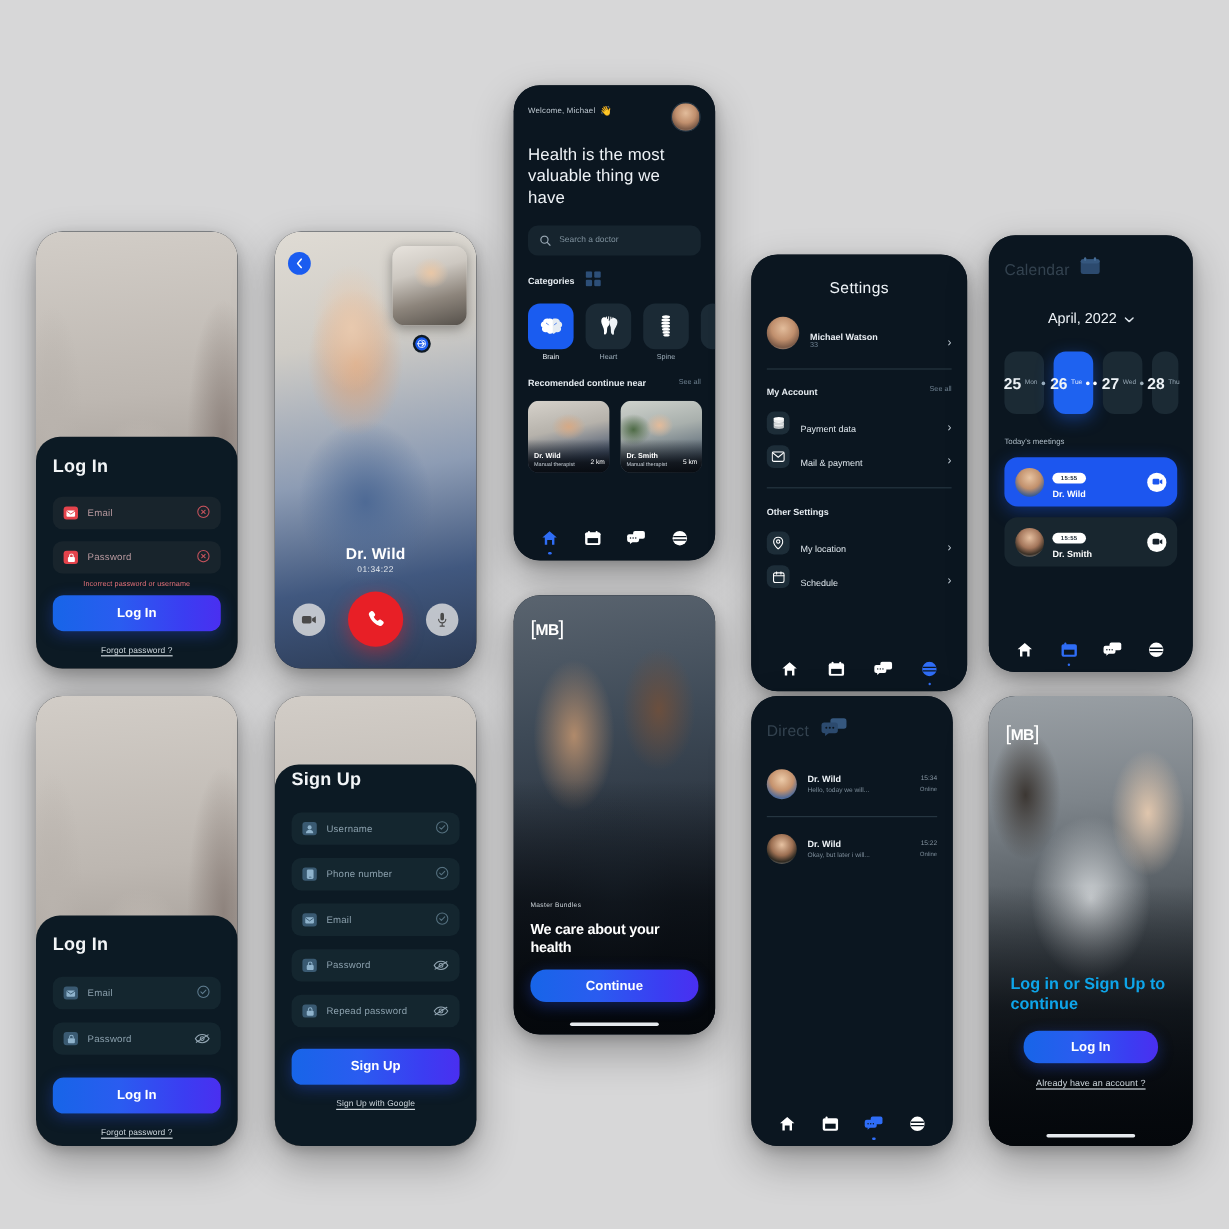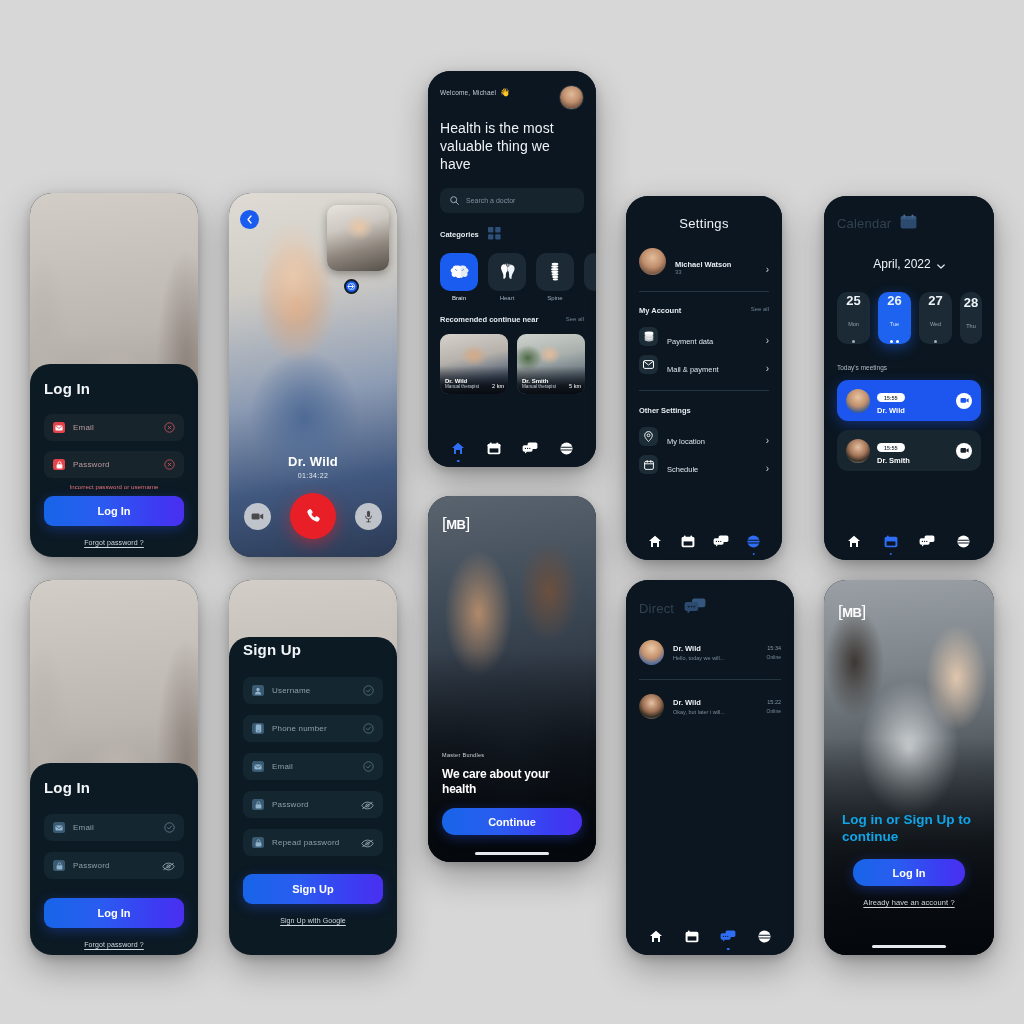--- a/index.html
+++ b/index.html
@@ -154,21 +154,21 @@
   .hr { height:1px; background:#253540; }
   .sq-ico { width:19px; height:19px; border-radius:6px; background:#1d2d38; display:flex; align-items:center; justify-content:center; flex:none; }
   .row-lbl { font-size:7.5px; color:#dee6ec; }
   .chev { margin-left:auto; color:#c0cbd4; font-size:10px; line-height:1; }
 
   
   .cal-title { font-size:13px; color:#33424f; font-weight:500; letter-spacing:.2px; }
   .month { font-size:12px; color:#eef3f7; font-weight:500; text-align:center; }
   .day {
     width:33px; height:52px; border-radius:10px; background:#1b2a34; flex:none;
-    display:flex; flex-direction:column; align-items:center; justify-content:center; gap:13px;
+    display:flex; align-items:center; justify-content:center; gap:3px;
   }
   .day.active { background:#1e62f0; box-shadow:0 4px 14px rgba(30,98,240,.45); }
   .day-num { font-size:13px; color:#eef3f7; font-weight:600; }
   .day-wd { font-size:5.5px; color:#93a4b1; }
   .day.active .day-wd { color:#dce8ff; }
   .day-dots { display:flex; gap:3px; }
   .day-dots i { width:3px; height:3px; border-radius:50%; background:#9fb0bc; display:block; }
   .day.active .day-dots i { background:#fff; }
   .meet { height:41px; border-radius:11px; background:#18262f; display:flex; align-items:center; padding:0 9px; gap:7px; }
   .meet.active { background:#1c56ef; box-shadow:0 4px 14px rgba(28,86,239,.40); }
@@ -441,21 +441,21 @@
         <div class="nav-item">
           <svg width="13" height="13" viewBox="0 0 13 13">
               <circle cx="6.5" cy="6.5" r="6" fill="#fff"></circle>
               <path d="M1.1 5.2h10.8M1.1 8h10.8" stroke="#0b1620" stroke-width="1.1"></path>
             </svg>
         </div>
       </div>
     </div>
   </div>
 
-  <div class="phone" style="left:626px; top:196px; width:156px; height:364px;">
+  <div class="phone" style="left:626px; top:212px; width:180px; height:364px;">
     <div class="screen" style="background:#0b1620; padding:20px 13px 0;">
       <div class="st-title">Settings</div>
 
       <div class="row" style="margin-top:17px;">
         <div class="avatar-circ" style="width:27px; height:27px;"></div>
         <div>
           <div class="row-name">Michael Watson</div>
           <div class="row-sub">33</div>
         </div>
         <div class="chev">›</div>

